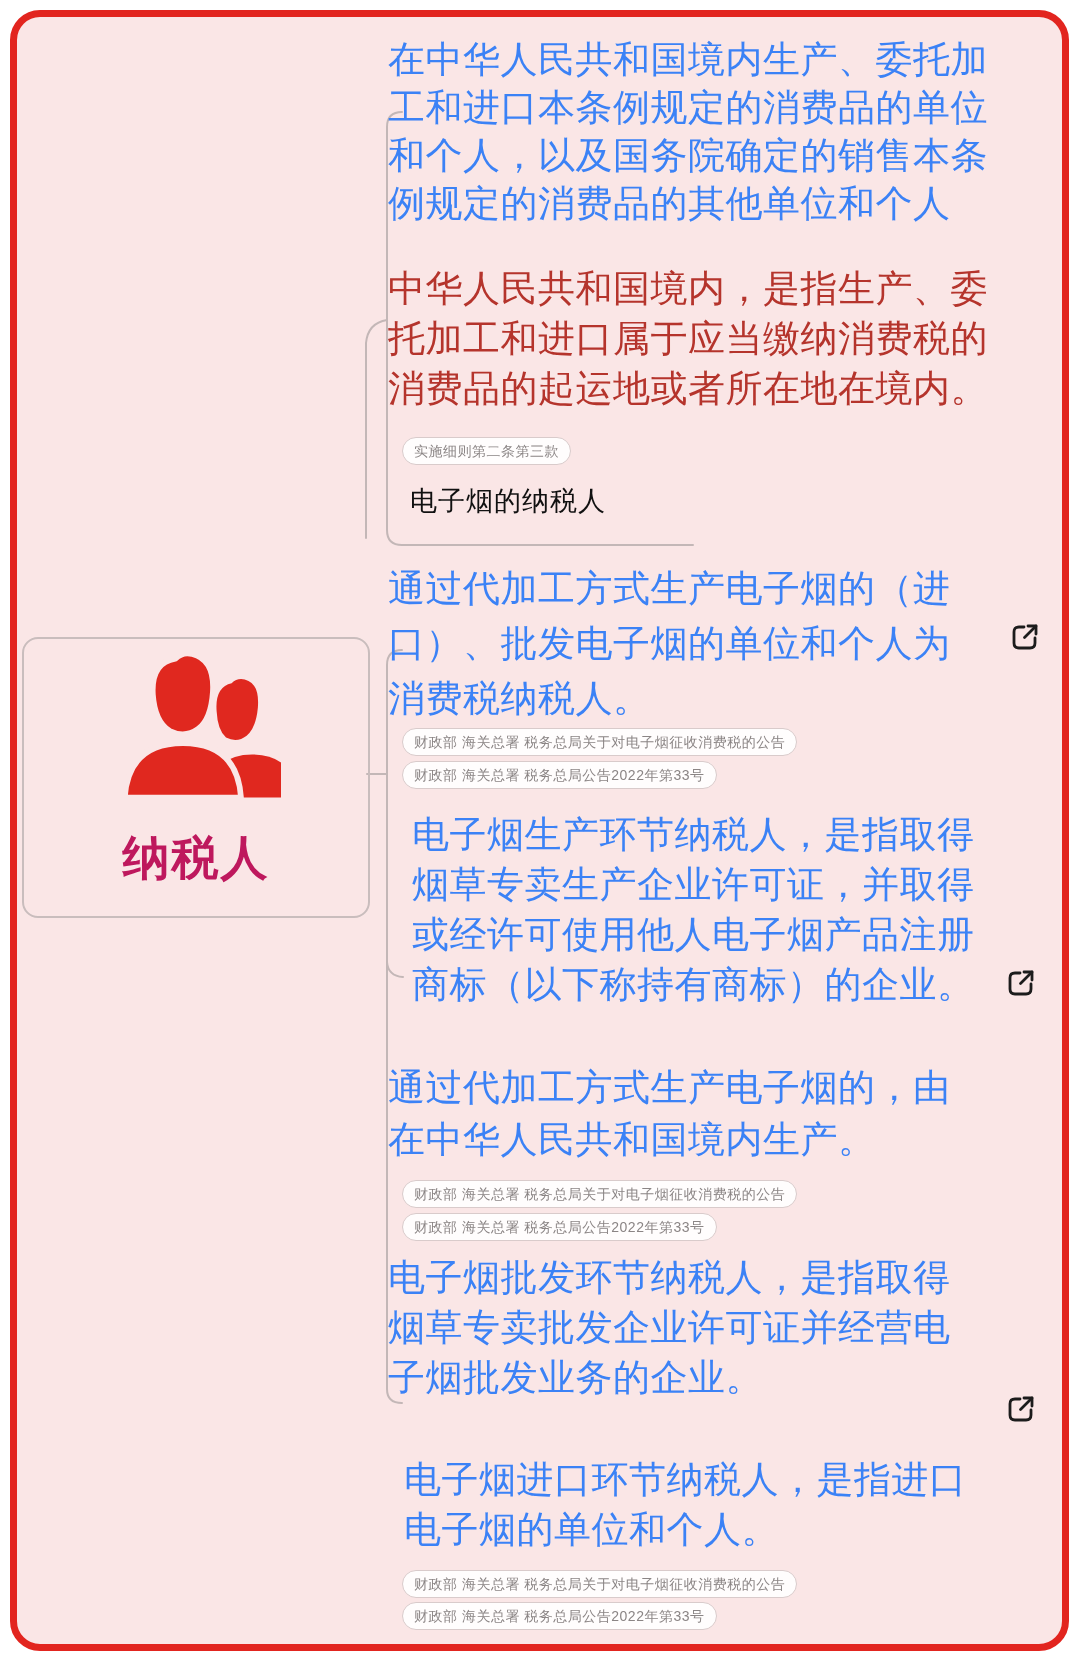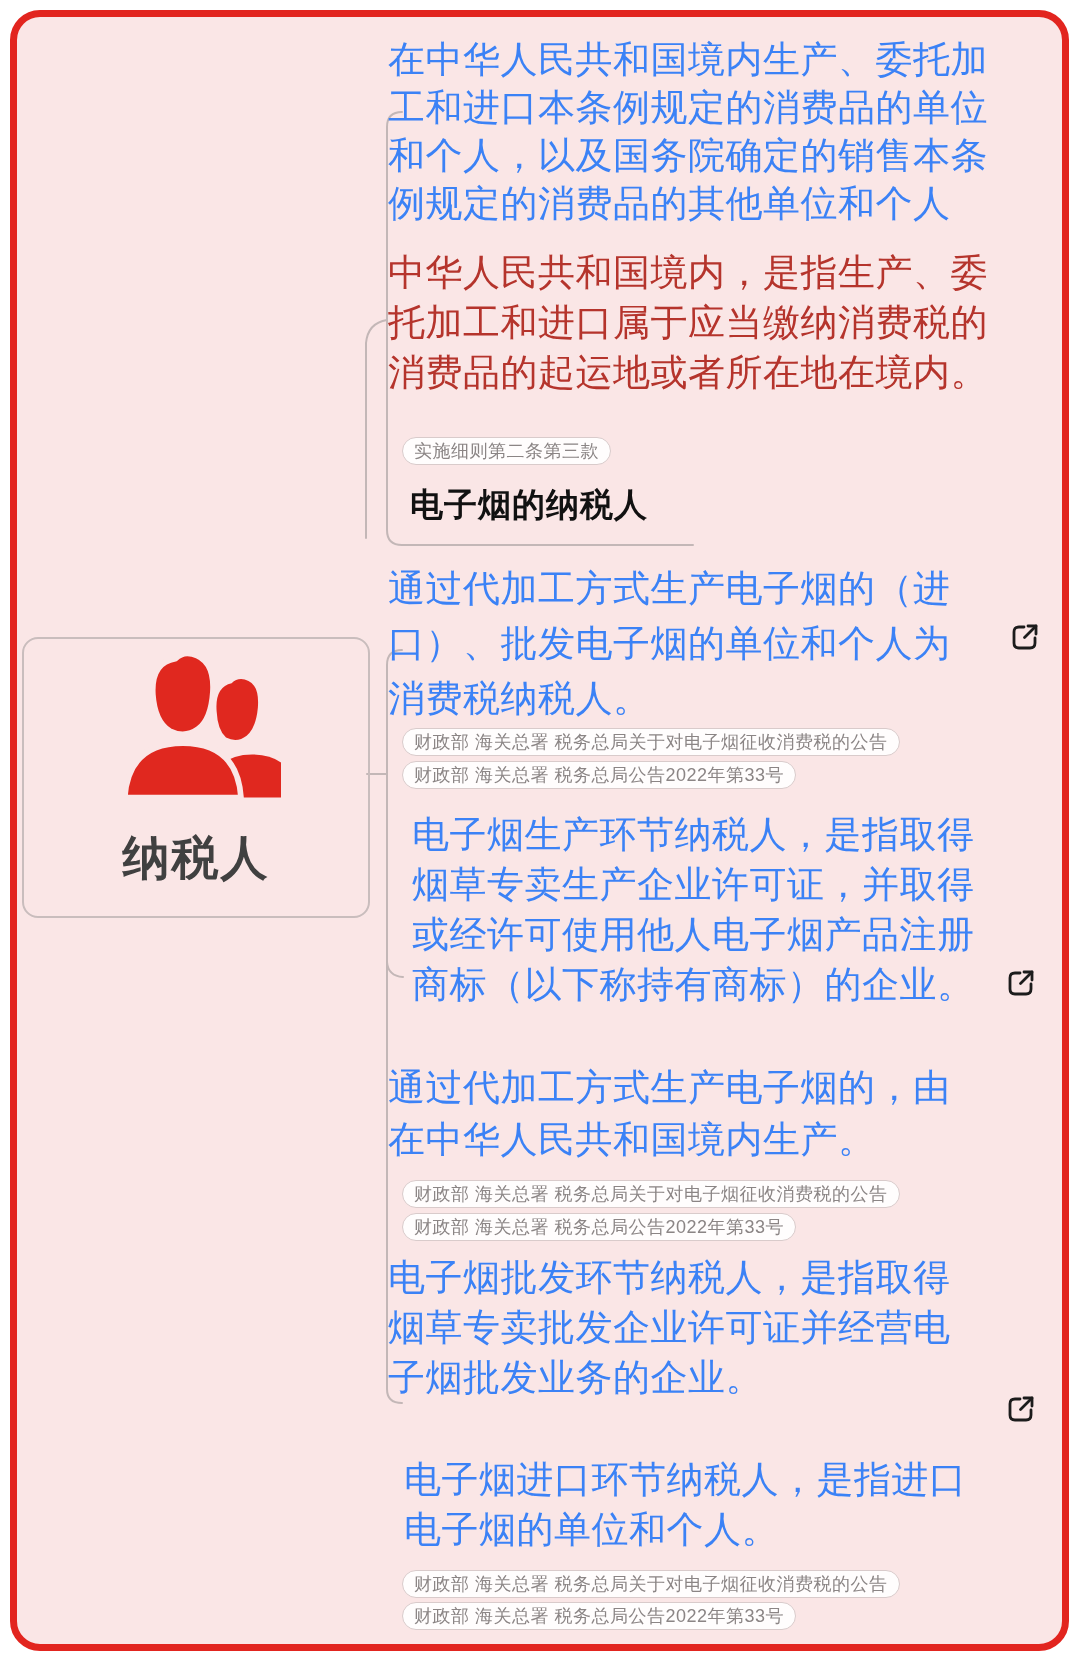--- a/index.html
+++ b/index.html
@@ -12,35 +12,35 @@
     background:#fae6e6;border:7px solid #e2251f;border-radius:30px;
   }
   #connector-layer{position:absolute;left:0;top:0;width:1080px;height:1664px;pointer-events:none;}
   .node-text{
     position:absolute;white-space:pre;color:#3b82f6;font-size:37px;line-height:50px;
     letter-spacing:0.5px;
   }
   .node-text.red{color:#b5342c;}
   .tag{
     position:absolute;display:inline-block;background:#fffdfd;border:1px solid #d9cbcb;
-    border-radius:15px;color:#8b8585;font-size:18px;line-height:20px;padding:3px 11px;
+    border-radius:15px;color:#8b8585;font-size:14px;line-height:20px;padding:3px 11px;
     white-space:pre;letter-spacing:0.5px;
   }
   .heading{
-    position:absolute;color:#111111;font-size:33px;font-weight:700;white-space:pre;
+    position:absolute;color:#111111;font-size:27px;font-weight:400;white-space:pre;
     letter-spacing:1px;
   }
   #root-card{
     position:absolute;left:22px;top:637px;width:344px;height:277px;
     border:2px solid #c9bdbd;border-radius:16px;background:transparent;
   }
   #root-card .root-icon{position:absolute;left:87px;top:16px;}
   #root-card .root-label{
     position:absolute;left:0;top:188px;width:100%;text-align:center;
-    font-size:47px;font-weight:700;color:#404040;letter-spacing:2px;
+    font-size:47px;font-weight:700;color:#be185d;letter-spacing:2px;
   }
   .ext-link-icon{position:absolute;width:34px;height:34px;}
 </style>
 </head>
 <body>
 
 <div id="page">
 
   <div id="canvas-frame"></div>
 
@@ -68,21 +68,21 @@
       </g>
     </svg>
     <div class="root-label">纳税人</div>
   </div>
 
   <div class="node-text" style="left:388px;top:36px;line-height:48px;">在中华人民共和国境内生产、委托加
 工和进口本条例规定的消费品的单位
 和个人，以及国务院确定的销售本条
 例规定的消费品的其他单位和个人</div>
 
-  <div class="node-text red" style="left:388px;top:248px;text-align:center;">中华人民共和国境内，是指生产、委
+  <div class="node-text red" style="left:388px;top:264px;text-align:center;">中华人民共和国境内，是指生产、委
 托加工和进口属于应当缴纳消费税的
 消费品的起运地或者所在地在境内。</div>
 
   <div class="tag" style="left:402px;top:437px;">实施细则第二条第三款</div>
 
   <div class="heading" style="left:410px;top:483px;">电子烟的纳税人</div>
 
   <div class="node-text" style="left:388px;top:561px;line-height:55px;">通过代加工方式生产电子烟的（进
 口）、批发电子烟的单位和个人为
 消费税纳税人。</div>

